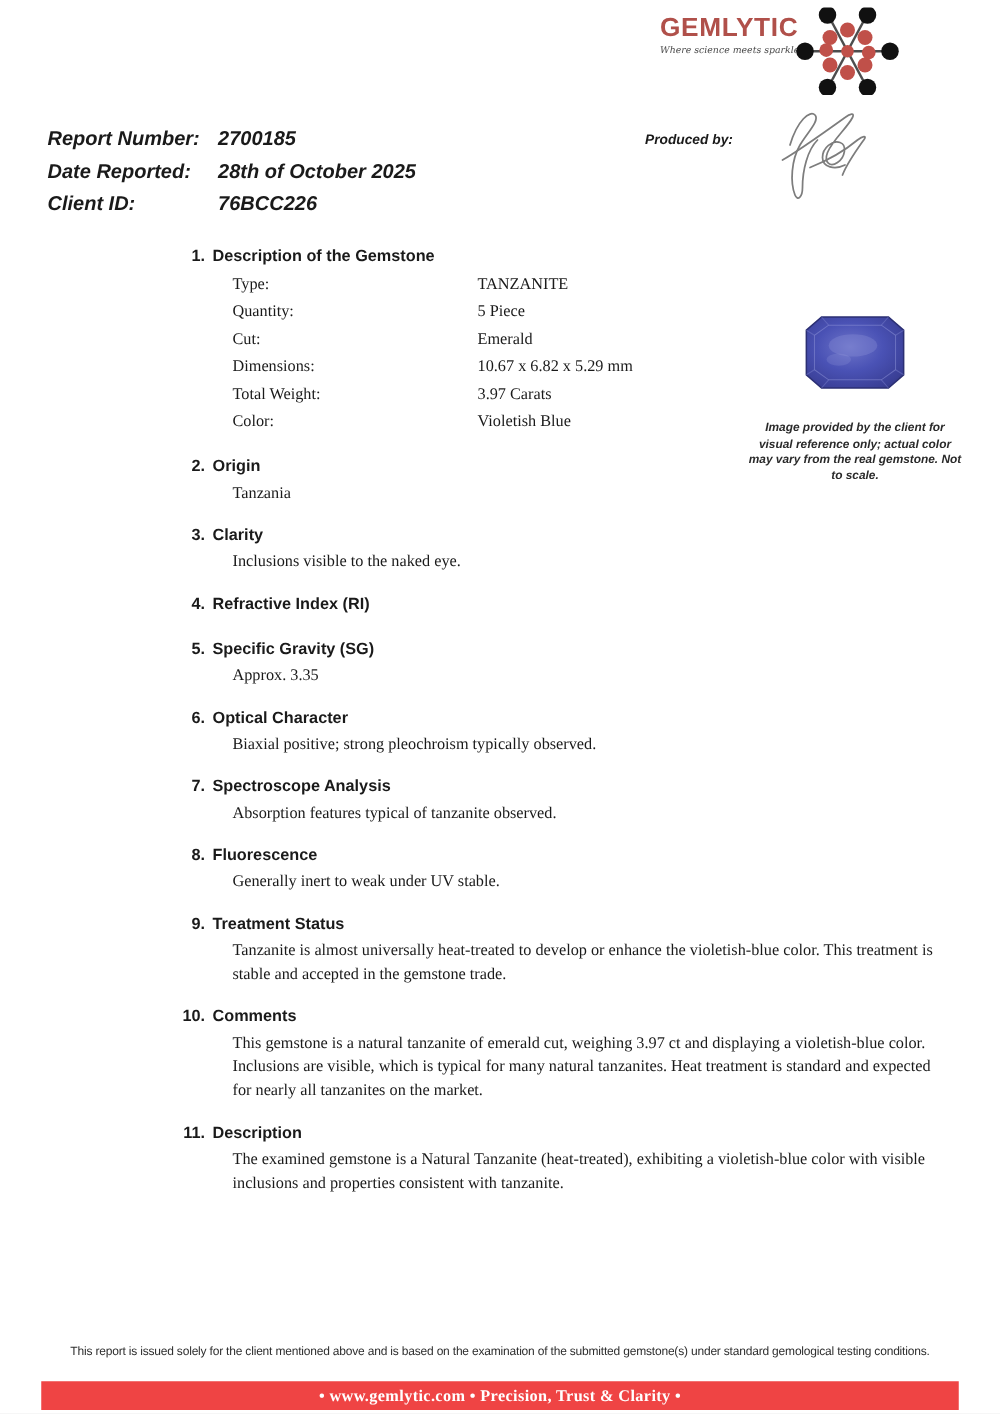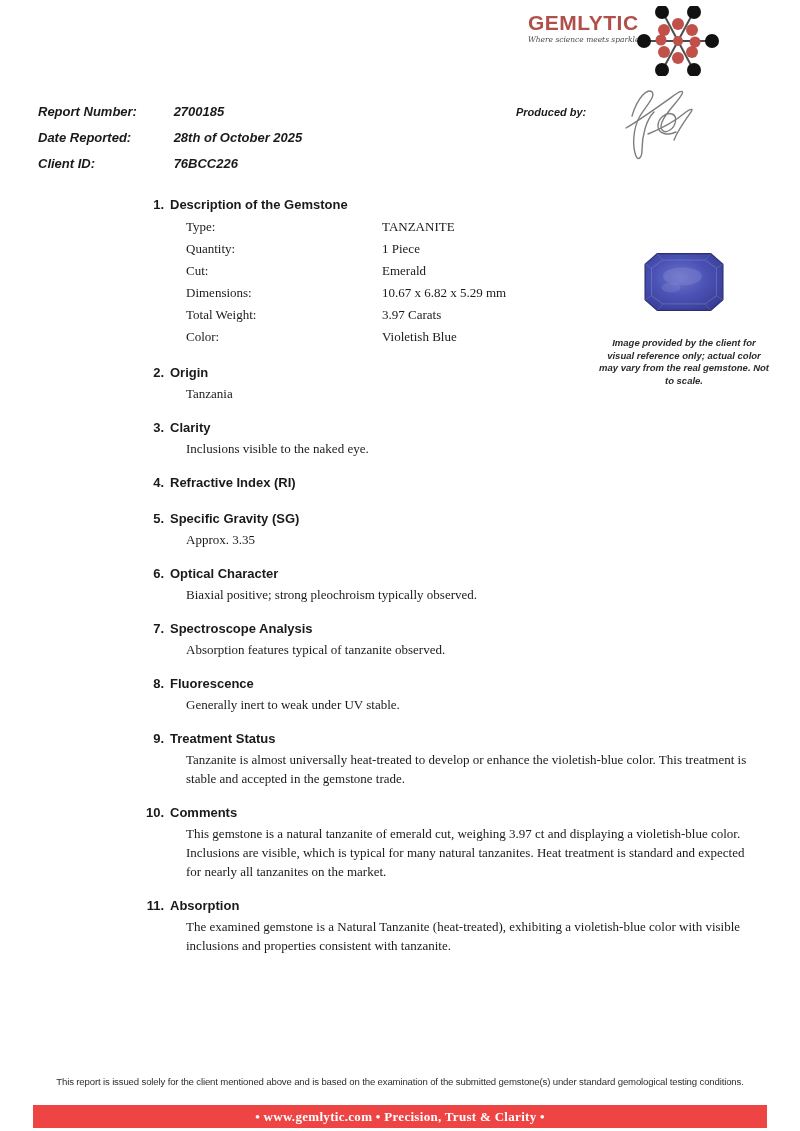--- a/index.html
+++ b/index.html
@@ -30,21 +30,21 @@
   
   .title {
     position:absolute; top:80px; left:0; width:100%;
     text-align:center;
     font-size:13.5px; font-weight:bold;
     color:#c0504d; text-decoration:underline;
     letter-spacing:0.2px;
   }
 
   
-  .meta { position:absolute; top:99px; left:38px; font-size:13px; }
+  .meta { position:absolute; top:99px; left:38px; font-size:16px; }
   .meta-row { height:26px; line-height:26px; }
   .meta-label {
     display:inline-block; width:132px;
     font-weight:bold; font-style:italic;
   }
   .meta-value { font-weight:bold; font-style:italic; }
   .produced-by {
     position:absolute; top:99px; left:516px;
     font-size:11px; font-weight:bold; font-style:italic;
     line-height:26px;
@@ -154,21 +154,21 @@
   </svg>
 
   <main class="sections">
   <section class="section">
     <div class="sec-head">
       <span class="sec-num">1.</span>
       <span class="sec-title">Description of the Gemstone</span>
     </div>
     <div class="sec-body">
           <div class="field-row"><span class="field-label">Type:</span><span class="field-value">TANZANITE</span></div>
-          <div class="field-row"><span class="field-label">Quantity:</span><span class="field-value">1 Piece</span></div>
+          <div class="field-row"><span class="field-label">Quantity:</span><span class="field-value">5 Piece</span></div>
           <div class="field-row"><span class="field-label">Cut:</span><span class="field-value">Emerald</span></div>
           <div class="field-row"><span class="field-label">Dimensions:</span><span class="field-value">10.67 x 6.82 x 5.29 mm</span></div>
           <div class="field-row"><span class="field-label">Total Weight:</span><span class="field-value">3.97 Carats</span></div>
           <div class="field-row"><span class="field-label">Color:</span><span class="field-value">Violetish Blue</span></div>
         </div>
   </section>
 
   <section class="section">
     <div class="sec-head">
       <span class="sec-num">2.</span>
@@ -236,21 +236,21 @@
     <div class="sec-head">
       <span class="sec-num">10.</span>
       <span class="sec-title">Comments</span>
     </div>
     <div class="sec-body">This gemstone is a natural tanzanite of emerald cut, weighing 3.97 ct and displaying a violetish-blue color. Inclusions are visible, which is typical for many natural tanzanites. Heat treatment is standard and expected for nearly all tanzanites on the market.</div>
   </section>
 
   <section class="section">
     <div class="sec-head">
       <span class="sec-num">11.</span>
-      <span class="sec-title">Absorption</span>
+      <span class="sec-title">Description</span>
     </div>
     <div class="sec-body">The examined gemstone is a Natural Tanzanite (heat-treated), exhibiting a violetish-blue color with visible inclusions and properties consistent with tanzanite.</div>
   </section>
 </main>
 
   <figure class="gem-figure">
     <svg class="gem-stone" width="82" height="60" viewBox="0 0 100 74">
       <defs>
         <radialGradient id="gemGrad" cx="45%" cy="42%" r="75%">
           <stop offset="0%" stop-color="#6d74c9"></stop>

